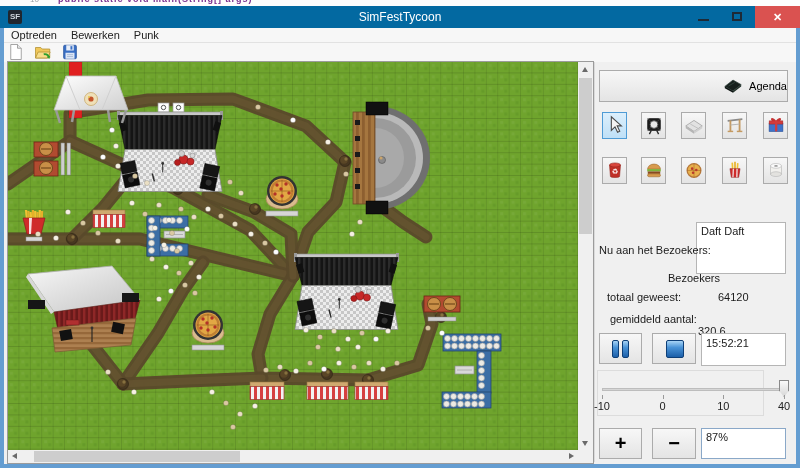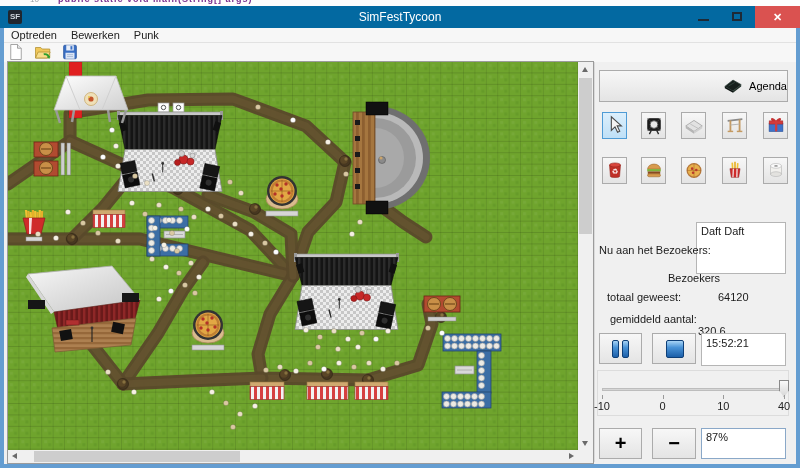--- a/index.html
+++ b/index.html
@@ -70,21 +70,21 @@
   .statvalue2 { position:absolute; left:103px; top:251px;margin-top:12px; }
   .pausebtn { left:4px; top:271px; width:43px; height:31px; }
   .stopbtn { left:57px; top:271px; width:44px; height:31px; }
   .pause-bars { position:absolute; left:11px; top:6px; width:20px; height:18px; }
   .pause-bars i { position:absolute; top:0; width:7px; height:18px; border-radius:2px;
     background:linear-gradient(#a8d4f5,#4a94d8 40%,#1c5fa8); border:1px solid #0d3f78; }
   .pause-bars i:first-child { left:1px; } .pause-bars i:last-child { left:11px; }
   .stop-square { position:absolute; left:13px; top:6px; width:18px; height:18px; border-radius:2px;
     background:linear-gradient(#a8d4f5,#4a94d8 40%,#1c5fa8); border:1px solid #0d3f78; }
   .timebox { position:absolute; left:106px; top:271px; width:85px; height:33px; background:#fff; border:1px solid #b5b5b5; padding:3px 4px; }
-  .slider { position:absolute; left:2px; top:308px; width:192px; height:46px; border:1px solid #dcdcdc; }
+  .slider { position:absolute; left:2px; top:308px; width:167px; height:46px; border:1px solid #dcdcdc; }
   .slider .track { position:absolute; left:4px; top:17px; width:182px; height:3px; background:#d6d6d6; border:1px solid #bdbdbd; }
   .slider .thumb { position:absolute; top:9px; width:10px; height:17px; background:linear-gradient(#fbfbfb,#d7d7d7);
     border:1px solid #8a8a8a; clip-path:polygon(0 0,100% 0,100% 62%,50% 100%,0 62%); }
   .slider .tick { position:absolute; top:24px; width:1px; height:4px; background:#9a9a9a; }
   .slider .ticklabel { position:absolute; top:29px; transform:translateX(-50%); font-size:11px; color:#222; }
   .plusbtn { left:4px; top:366px; width:43px; height:31px; font-size:20px; font-weight:bold; line-height:27px; text-align:center; }
   .minusbtn { left:57px; top:366px; width:44px; height:31px; font-size:20px; font-weight:bold; line-height:25px; text-align:center; }
   .zoombox { position:absolute; left:106px; top:366px; width:85px; height:31px; background:#fff; border:1px solid #8aa8c8; padding:2px 4px; }
 </style>
 </head>

